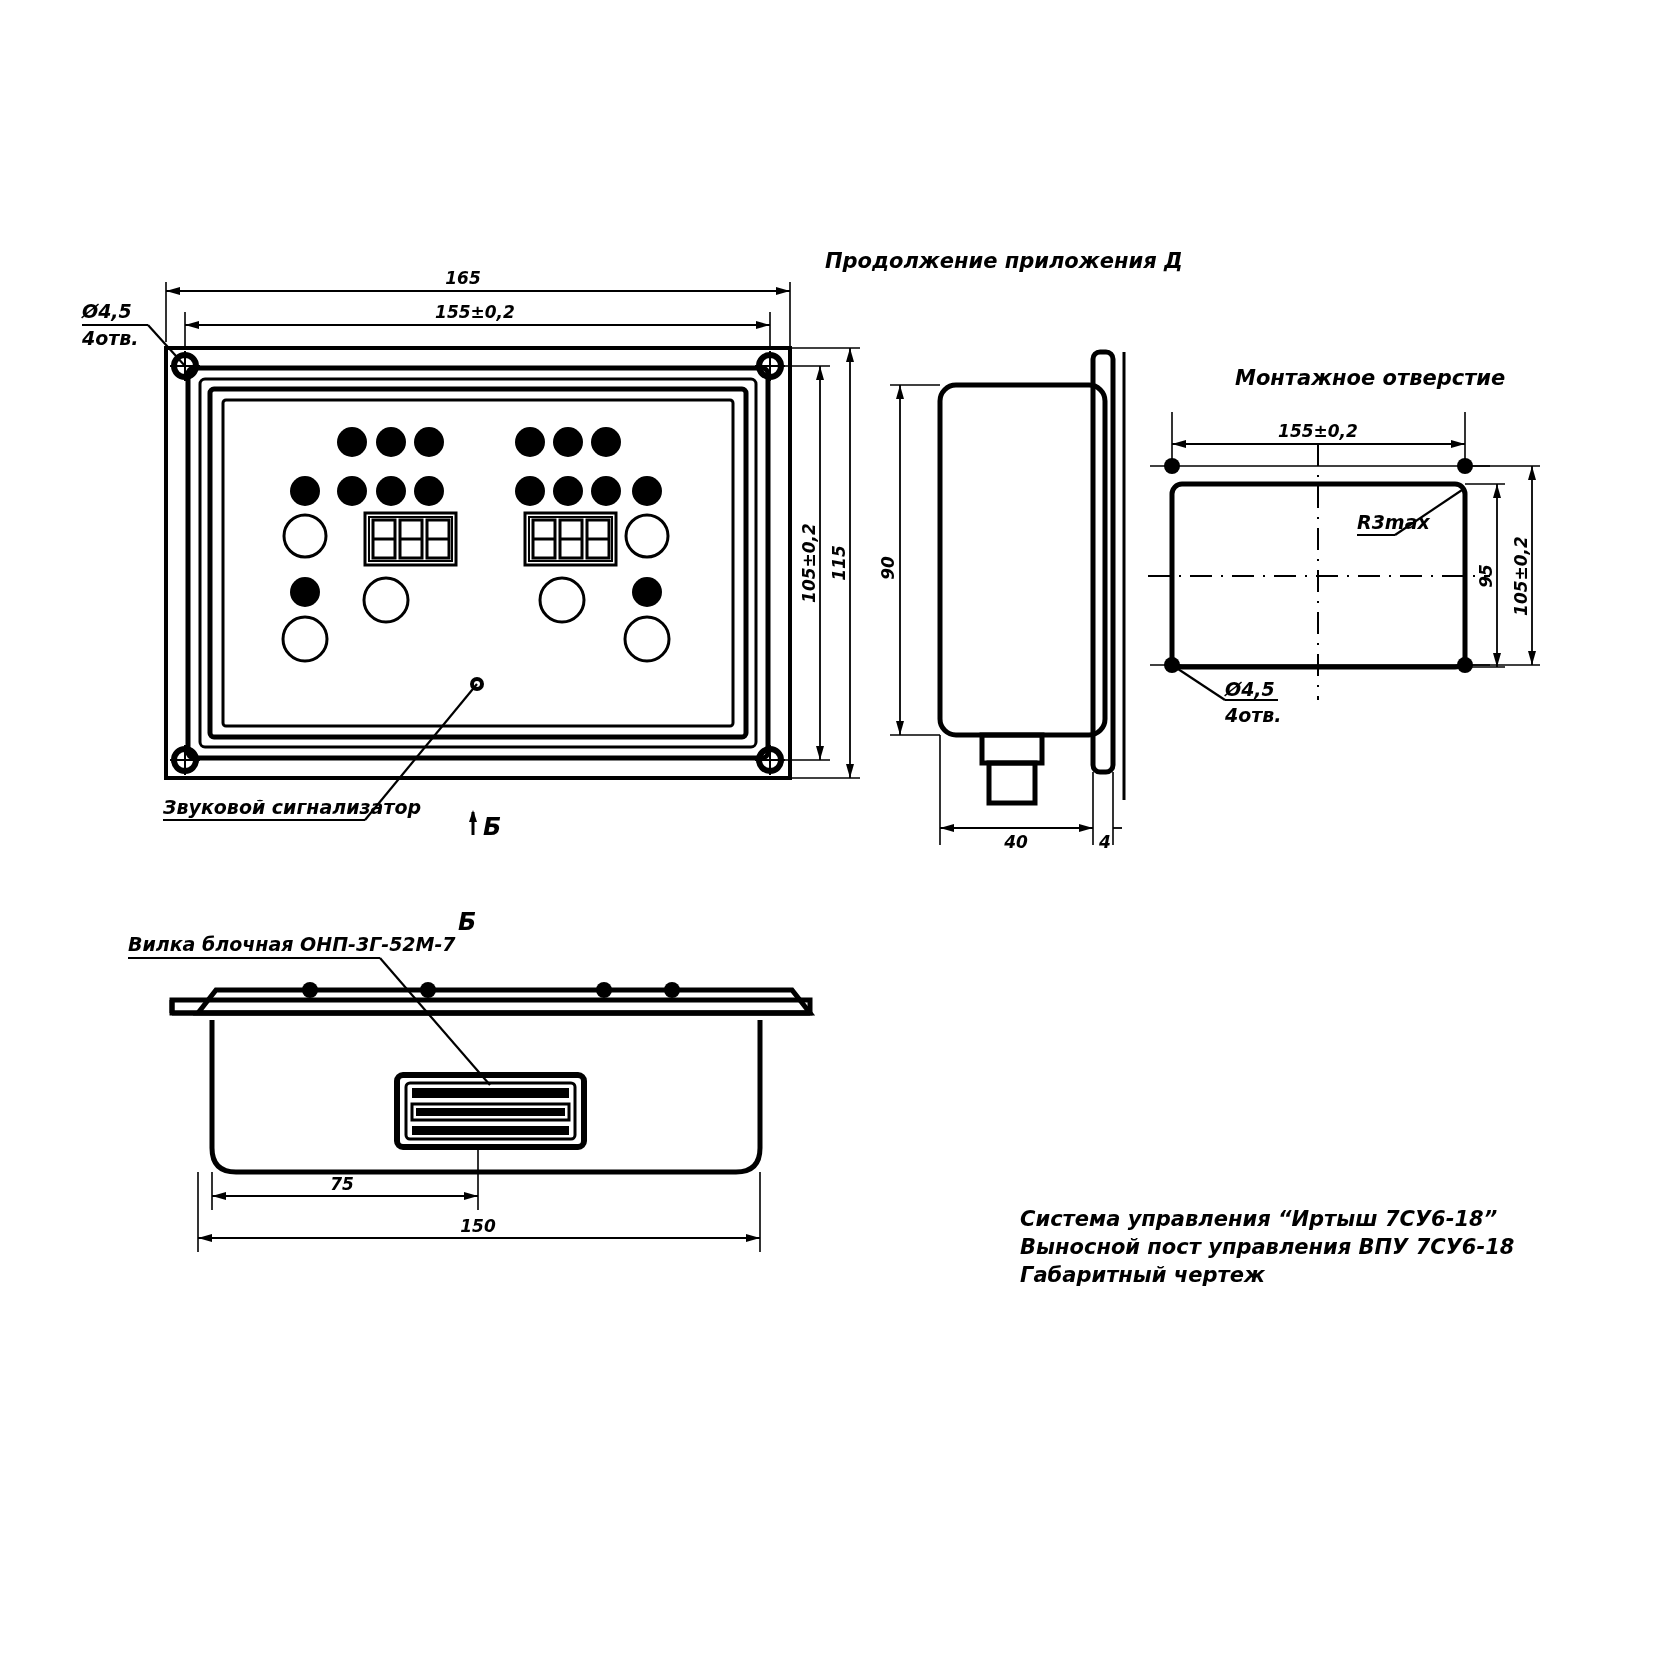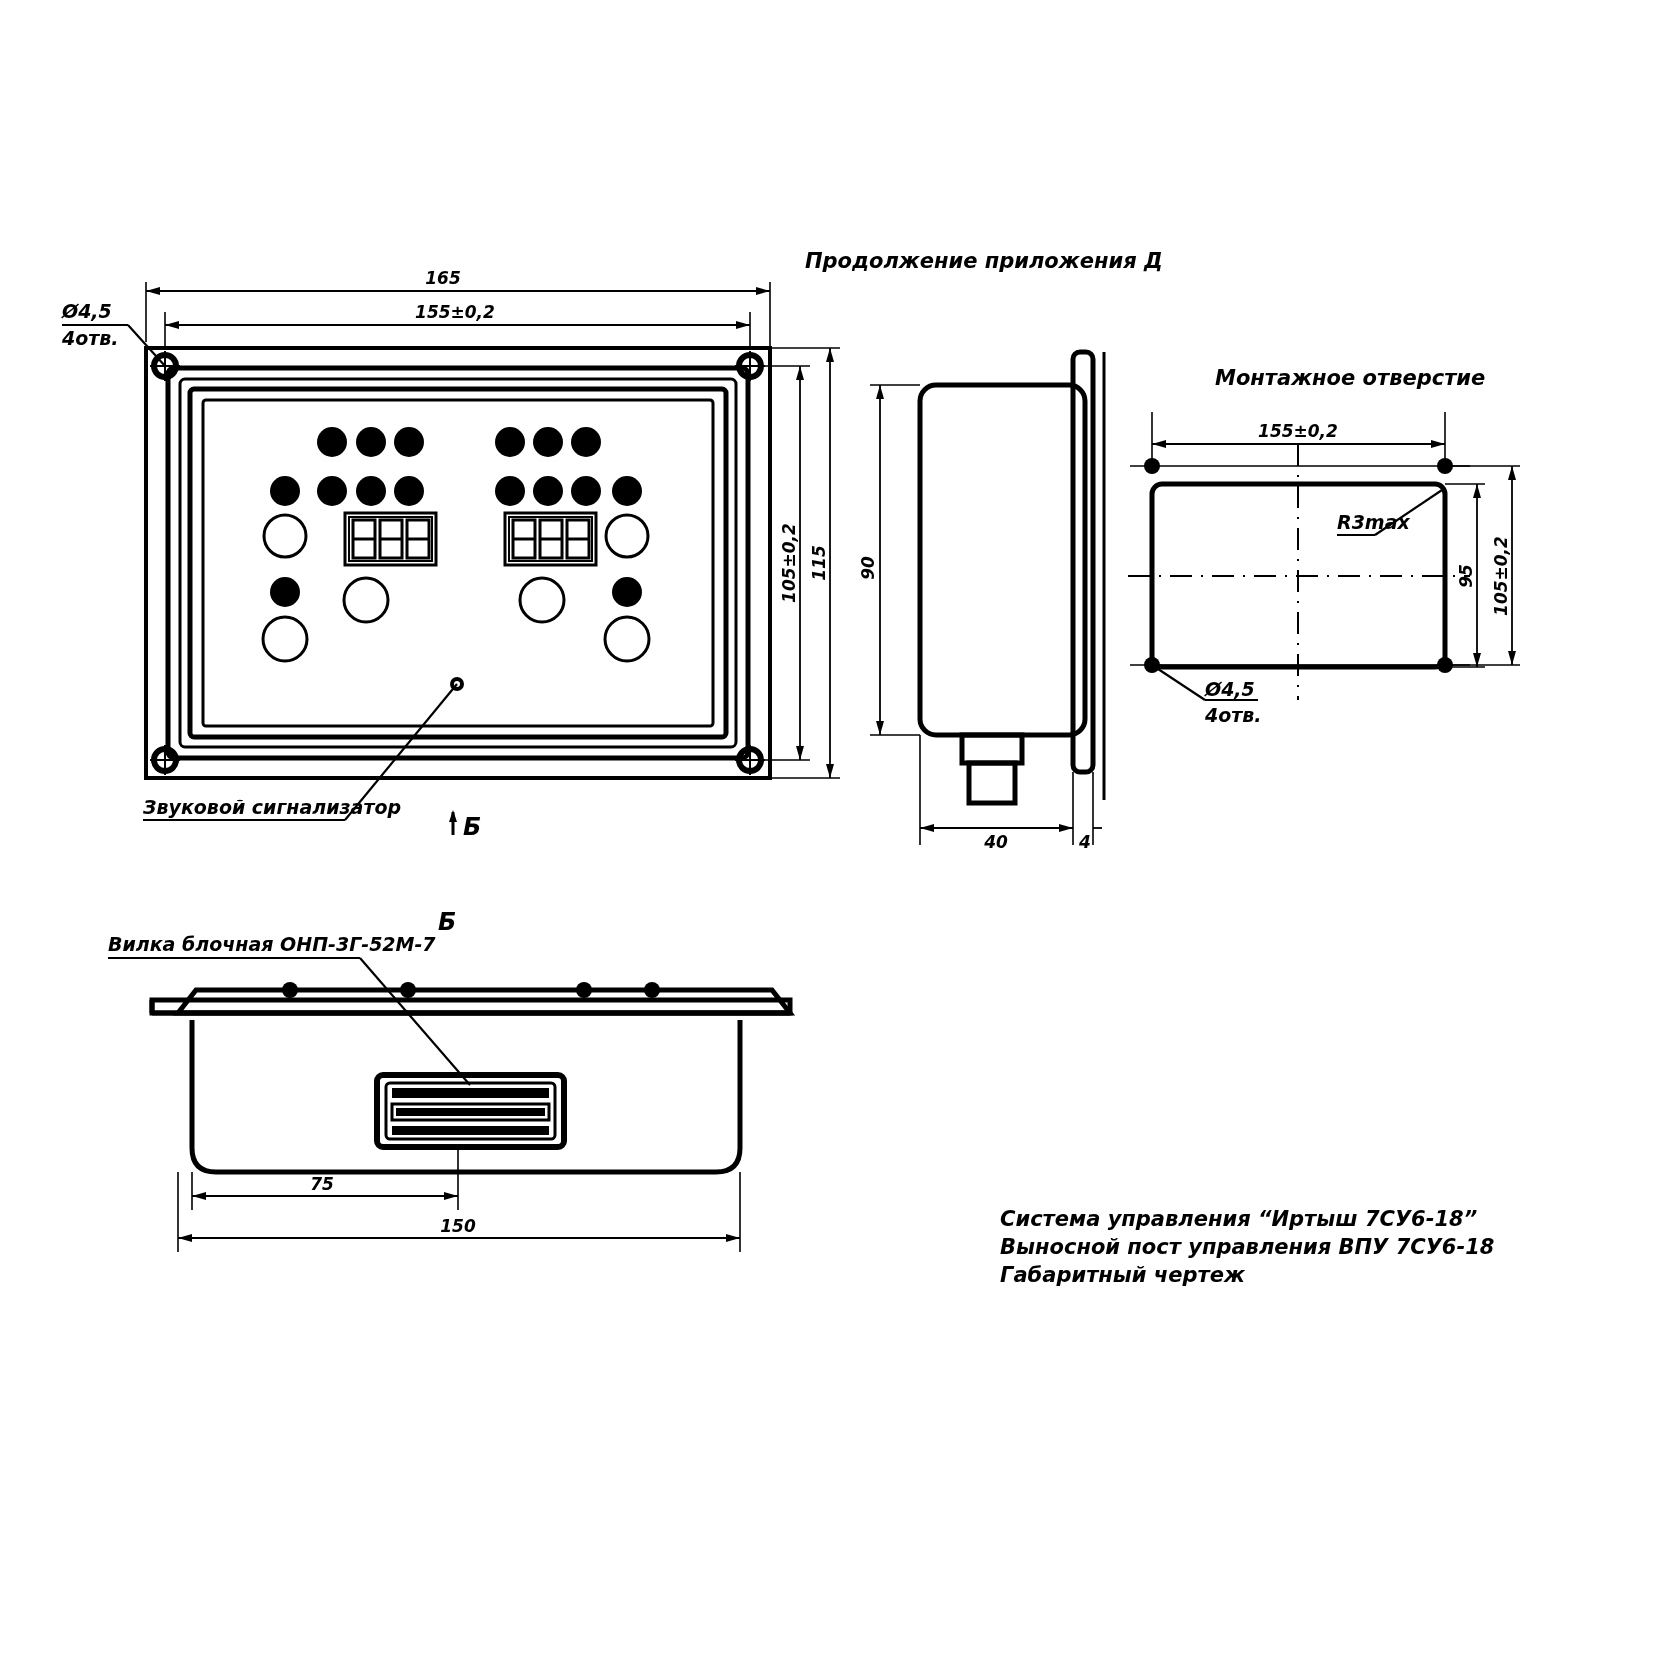--- a/index.html
+++ b/index.html
@@ -1,18 +1,18 @@
 <!DOCTYPE html>
 <html><head>
 <meta charset="utf-8">
 <style>
   html,body{margin:0;padding:0;background:#ffffff;}
   body{width:1680px;height:1680px;overflow:hidden;
        font-family:"DejaVu Sans","Liberation Sans",sans-serif;}
-  #root{position:relative;width:1427px;height:1680px;}
+  #root{position:relative;width:1427px;height:1680px;padding-left:20px;}
   svg{display:block;}
   .dimtxt{font-family:"DejaVu Sans","Liberation Sans",sans-serif;
           font-style:italic;font-weight:bold;font-size:17px;fill:#000;}
   .lbl{font-family:"DejaVu Sans","Liberation Sans",sans-serif;
        font-style:italic;font-weight:bold;font-size:19px;fill:#000;}
   .ttl{font-family:"DejaVu Sans","Liberation Sans",sans-serif;
        font-style:italic;font-weight:bold;font-size:21px;fill:#000;}
   .big{font-family:"DejaVu Sans","Liberation Sans",sans-serif;
        font-style:italic;font-weight:bold;font-size:24px;fill:#000;}
 </style>

